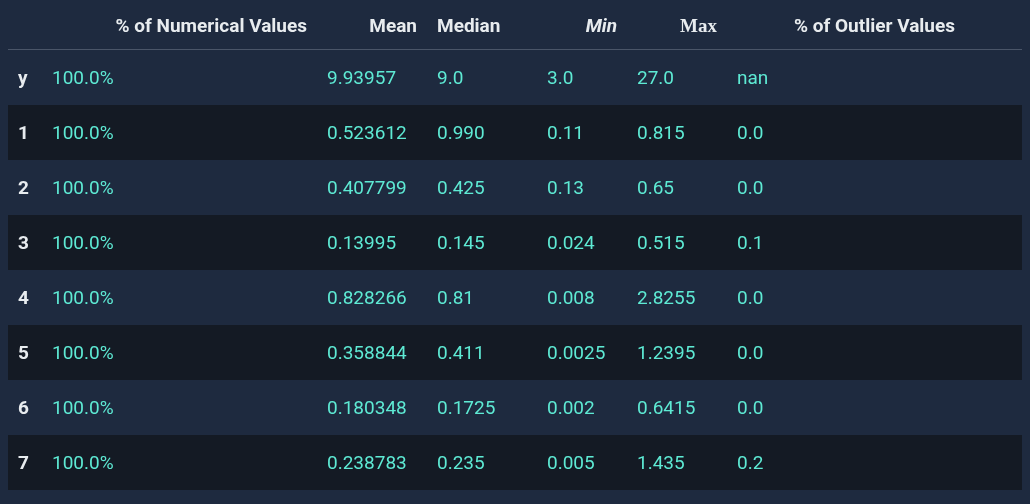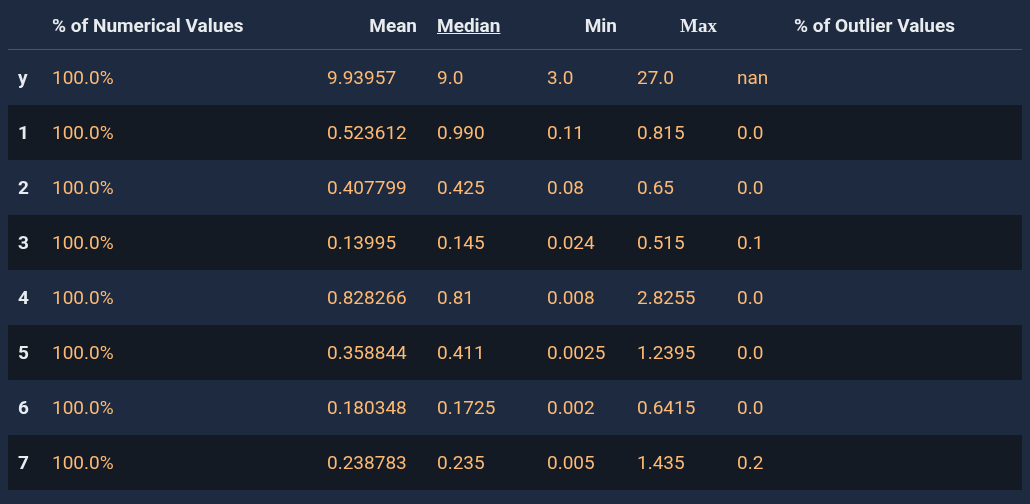--- a/index.html
+++ b/index.html
@@ -21,35 +21,35 @@
       color: #e8ecef;
       font-weight: 700;
       text-align: left;
       padding: 14px 10px 12px 10px;
       border-bottom: 1px solid #4a5568;
       white-space: nowrap;
     }
     thead th.num { text-align: right; }
     tbody td {
       padding: 16px 10px;
-      color: #fdba74;
+      color: #5eead4;
       white-space: nowrap;
     }
     tbody td.rowlabel {
       font-weight: 700;
       color: #e8ecef;
       width: 28px;
     }
     tbody tr.odd { background: #1e2a3f; }
     tbody tr.even { background: #141a24; }
     thead th:nth-child(1) { width: 34px; }
-    thead th:nth-child(2) { width: 275px; }
+    thead th:nth-child(2) { width: 275px; text-align: right; }
     thead th:nth-child(3) { width: 110px; margin-top: 48px; }
-    thead th:nth-child(4) { width: 110px; text-decoration: underline; }
-    thead th:nth-child(5) { width: 90px; }
+    thead th:nth-child(4) { width: 110px; }
+    thead th:nth-child(5) { width: 90px; font-style: italic; }
     thead th:nth-child(6) { width: 100px; font-family: Liberation Serif, serif; }
     thead th:nth-child(7) { width: auto; text-align: center; }
   </style>
 </head>
 <body>
 
 <table>
   <thead>
     <tr>
       <th></th>
@@ -78,21 +78,21 @@
       <td>0.990</td>
       <td>0.11</td>
       <td>0.815</td>
       <td>0.0</td>
     </tr>
     <tr class="odd">
       <td class="rowlabel">2</td>
       <td>100.0%</td>
       <td>0.407799</td>
       <td>0.425</td>
-      <td>0.08</td>
+      <td>0.13</td>
       <td>0.65</td>
       <td>0.0</td>
     </tr>
     <tr class="even">
       <td class="rowlabel">3</td>
       <td>100.0%</td>
       <td>0.13995</td>
       <td>0.145</td>
       <td>0.024</td>
       <td>0.515</td>

